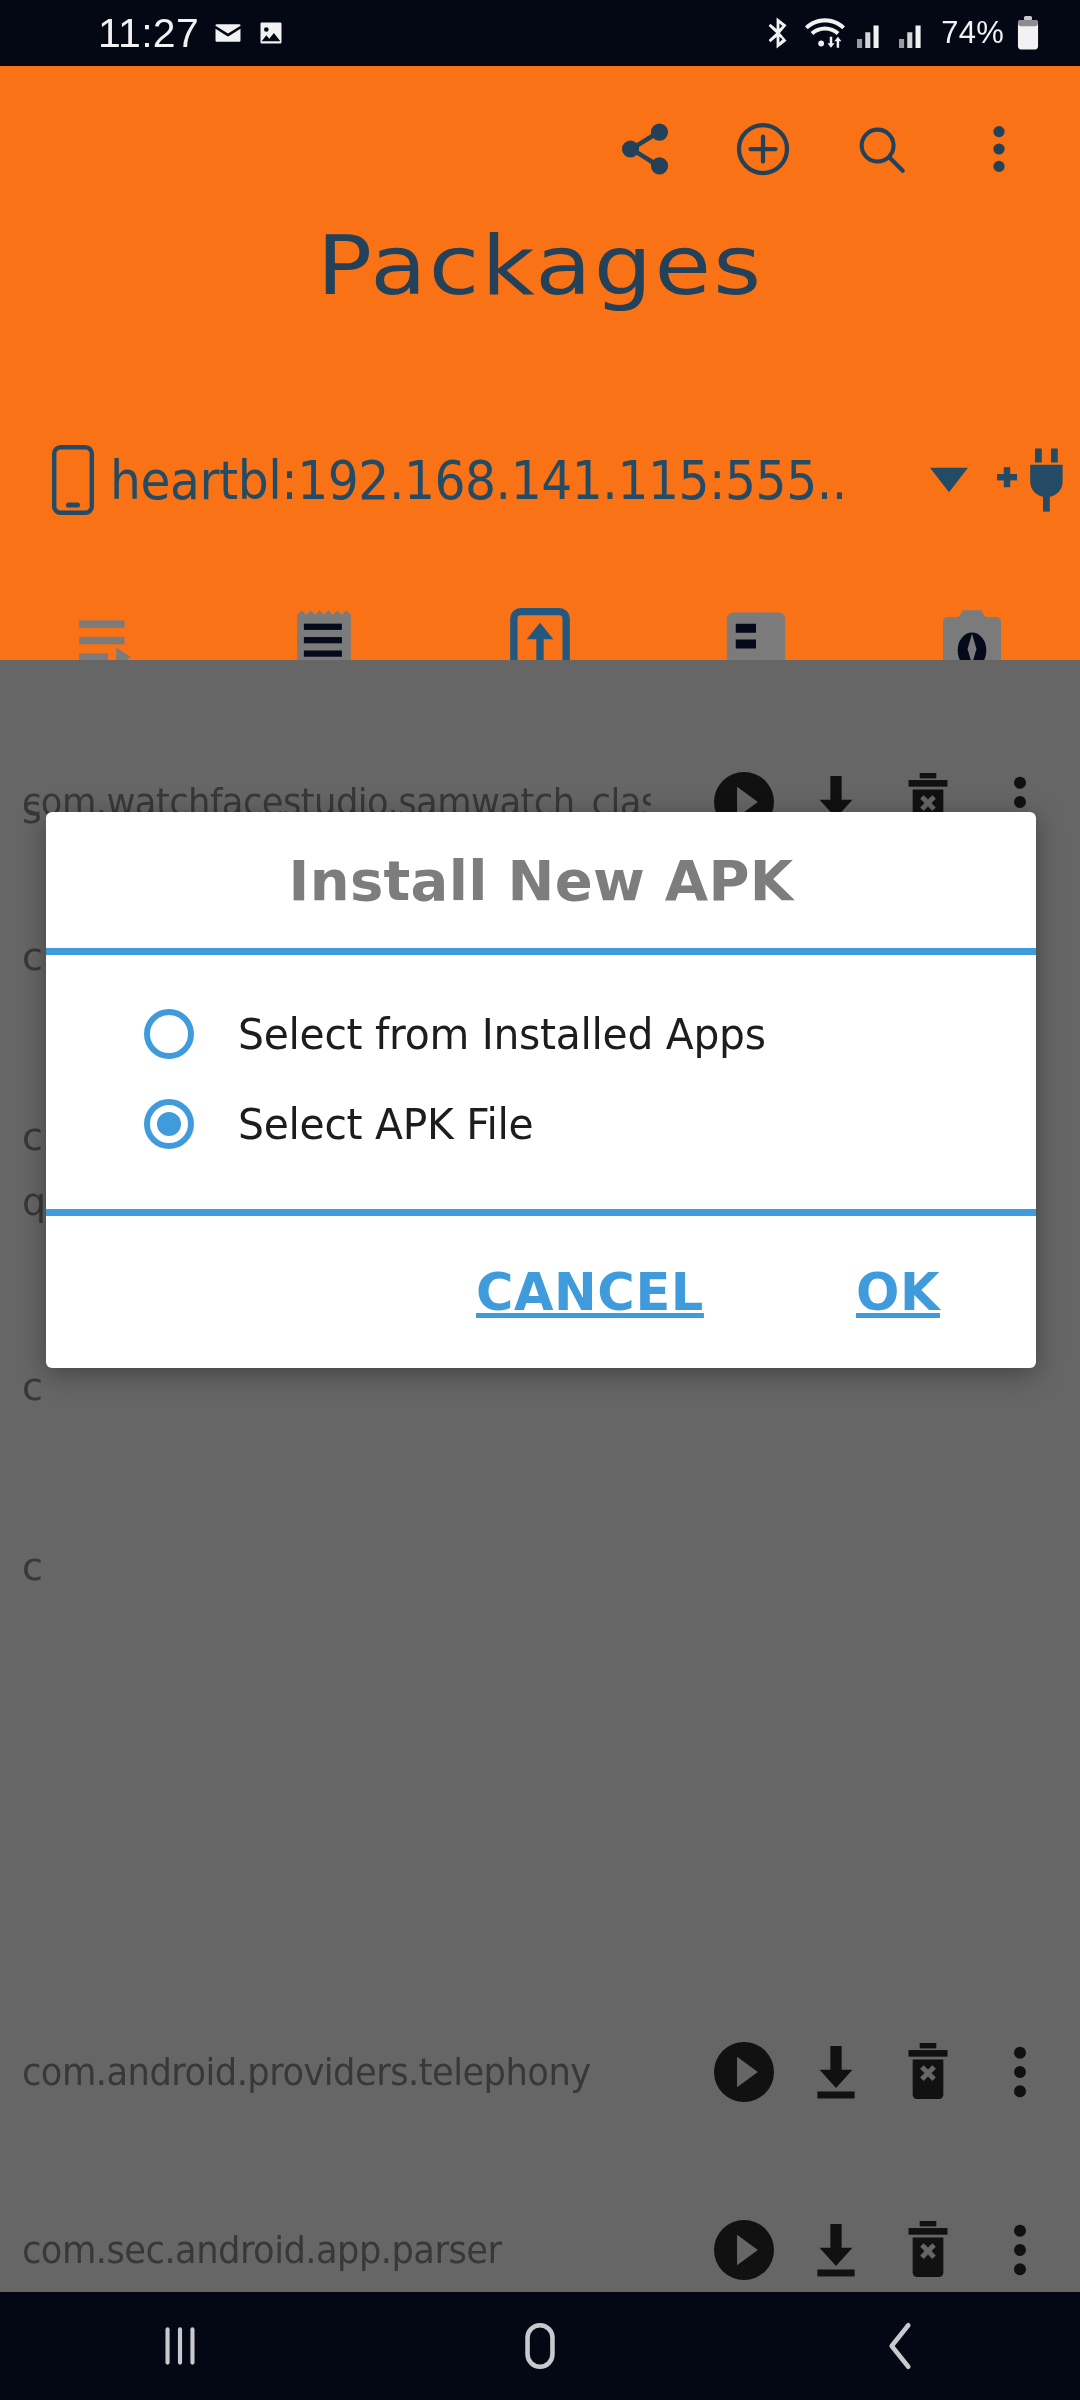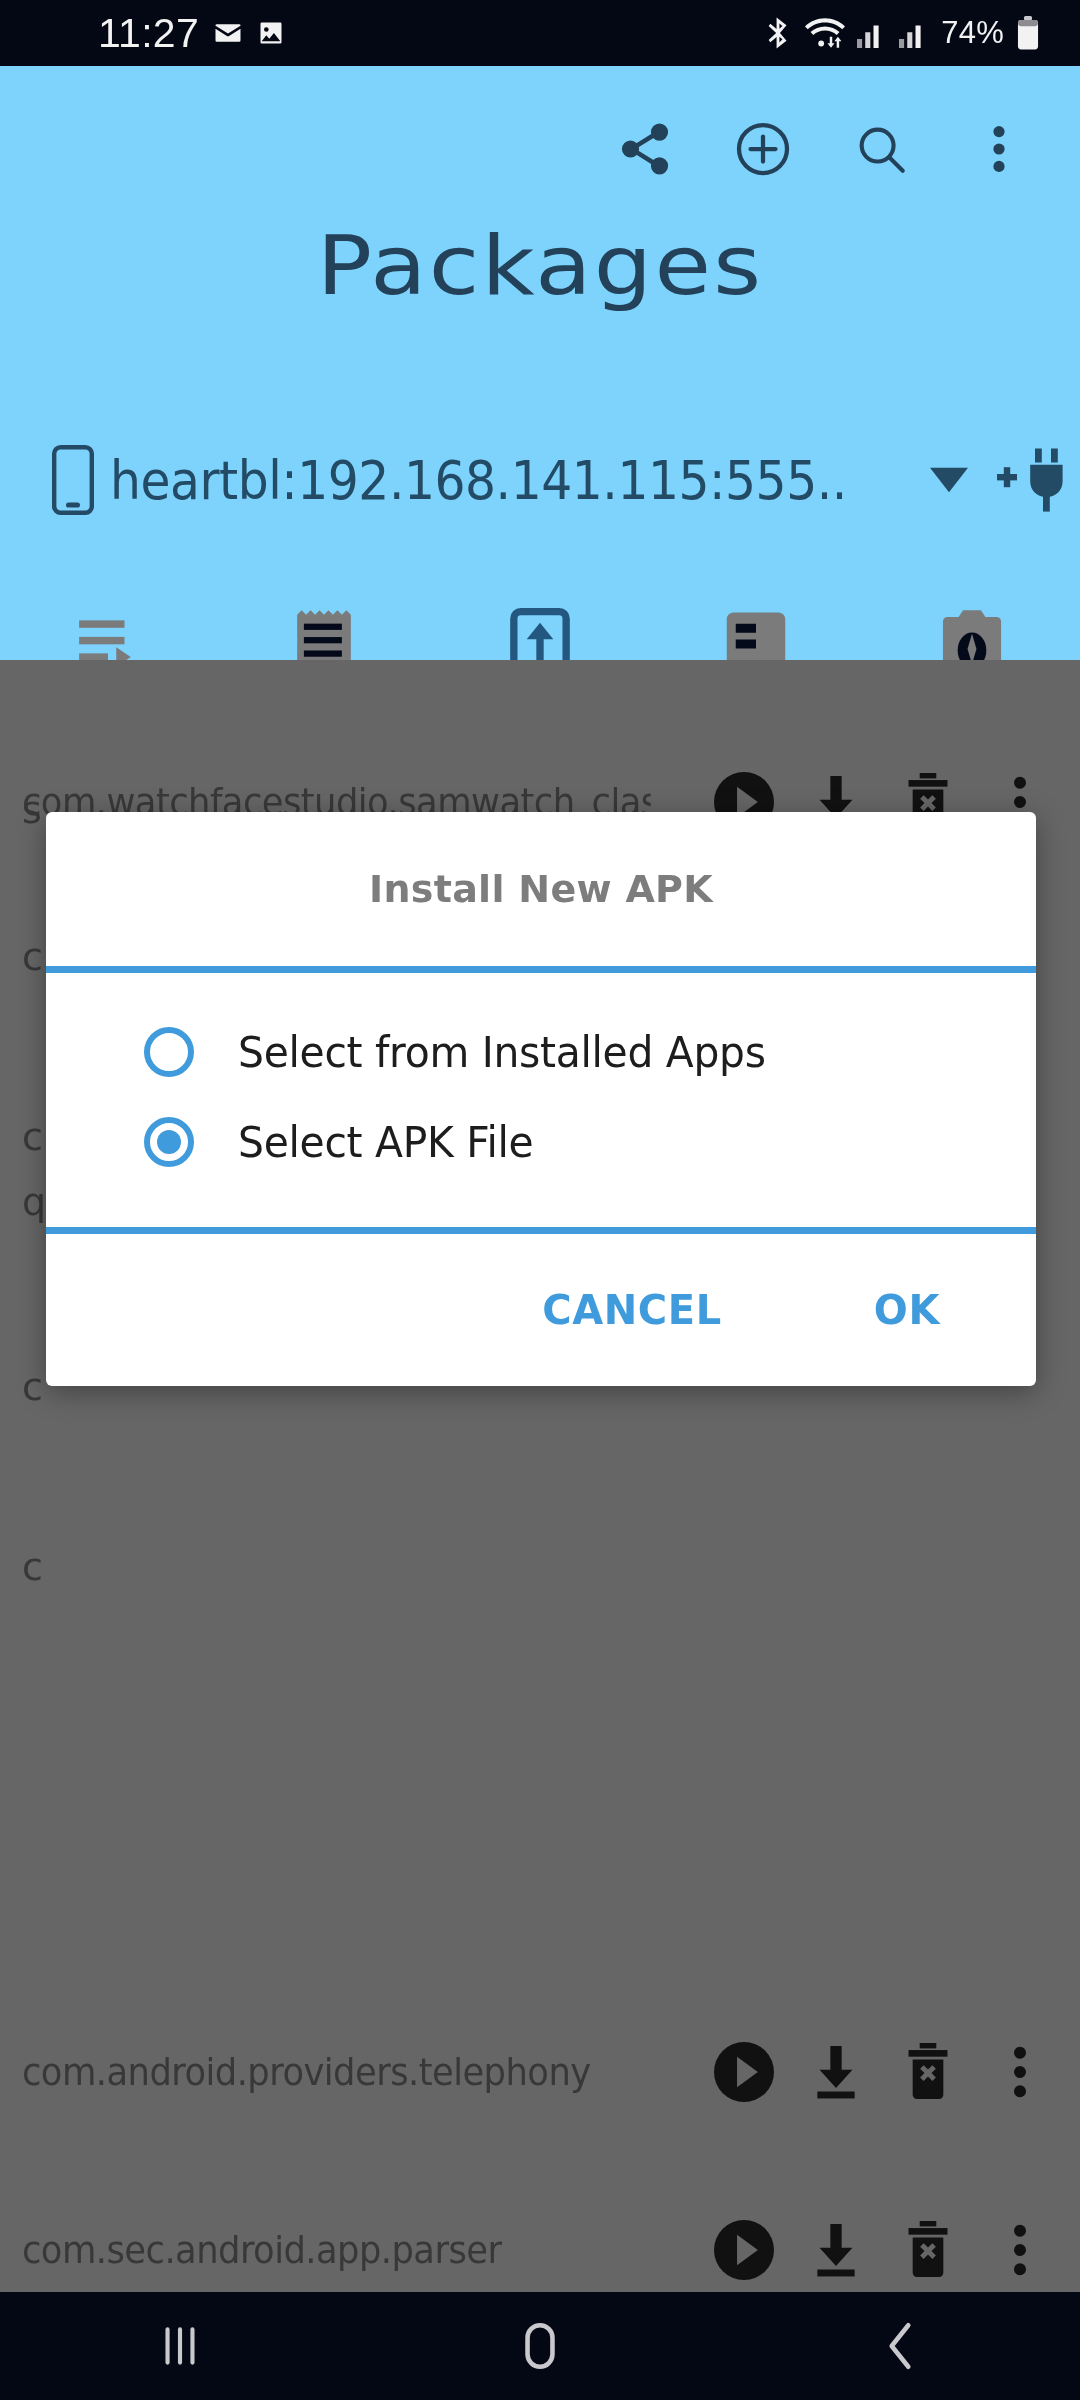--- a/index.html
+++ b/index.html
@@ -19,21 +19,21 @@
   }
   #statusbar .left { display:flex; align-items:center; gap:14px; margin-left:98px; }
   #statusbar .clock { font-size:41px; letter-spacing:0.3px; }
   #statusbar .right { margin-left:auto; margin-right:40px; display:flex; align-items:center; gap:12px; }
   #statusbar .battpct { font-size:31px; letter-spacing:0.2px; }
   .sbicon { display:inline-flex; align-items:center; }
 
   
   #appbar {
     position:absolute; top:66px; left:0; width:1080px; height:594px;
-    background:#7dd3fc; z-index:5;
+    background:#f97316; z-index:5;
   }
   #actionrow {
     position:absolute; top:28px; left:0; width:1080px; height:110px;
     display:flex; align-items:center; justify-content:flex-end;
     padding-right:22px; gap:0;
   }
   #actionrow .act {
     width:118px; height:110px; display:flex; align-items:center; justify-content:center;
   }
   #apptitle {
@@ -93,22 +93,22 @@
     font-family:"DejaVu Sans", sans-serif; }
 
   
   #dialog {
     position:absolute; left:46px; top:812px; width:990px;
     background:#ffffff; border-radius:6px; z-index:20;
     box-shadow:0 6px 28px rgba(0,0,0,0.35);
     overflow:hidden;
   }
   #dialog-title {
-    height:154px; display:flex; align-items:center; justify-content:center;
-    color:#7d7d7d; font-size:38px; font-weight:bold; letter-spacing:0.3px;
+    height:136px; display:flex; align-items:center; justify-content:center;
+    color:#7d7d7d; font-size:56px; font-weight:bold; letter-spacing:0.3px;
     font-family:"DejaVu Sans", sans-serif;
   }
   .hdiv { height:7px; background:#409bdc; width:100%; }
   #dialog-body { padding:34px 0 40px 0; }
   .radio-row {
     height:90px; display:flex; align-items:center; padding-left:98px; cursor:pointer;
   }
   .radio-outer {
     width:50px; height:50px; border-radius:50%;
     border:6px solid #409bdc; box-sizing:border-box;
@@ -119,23 +119,23 @@
   .radio-label {
     margin-left:44px; color:#1d1d1d; font-size:43px; letter-spacing:-0.3px;
     font-family:"DejaVu Sans", sans-serif;
     transform:scaleX(0.95); transform-origin:left center; white-space:nowrap;
   }
   #dialog-actions {
     height:152px; display:flex; align-items:center; justify-content:flex-end;
     padding-right:52px; gap:0;
   }
   .dlgbtn {
-    color:#409bdc; font-size:40px; font-weight:bold; letter-spacing:0.6px;
+    color:#409bdc; font-size:51px; font-weight:bold; letter-spacing:0.6px;
     font-family:"DejaVu Sans", sans-serif; padding:18px 34px; cursor:pointer;
-    background:none; border:none;
+    background:none; border:none;text-decoration:underline;
   }
   #btn-ok { margin-left:84px; margin-right:10px; }
 
   
   #navbar {
     position:absolute; bottom:0; left:0; width:1080px; height:108px;
     background:#040714; display:flex; align-items:center; z-index:7;
   }
   #navbar .navbtn { flex:1 1 0; display:flex; align-items:center; justify-content:center; }
 </style>

